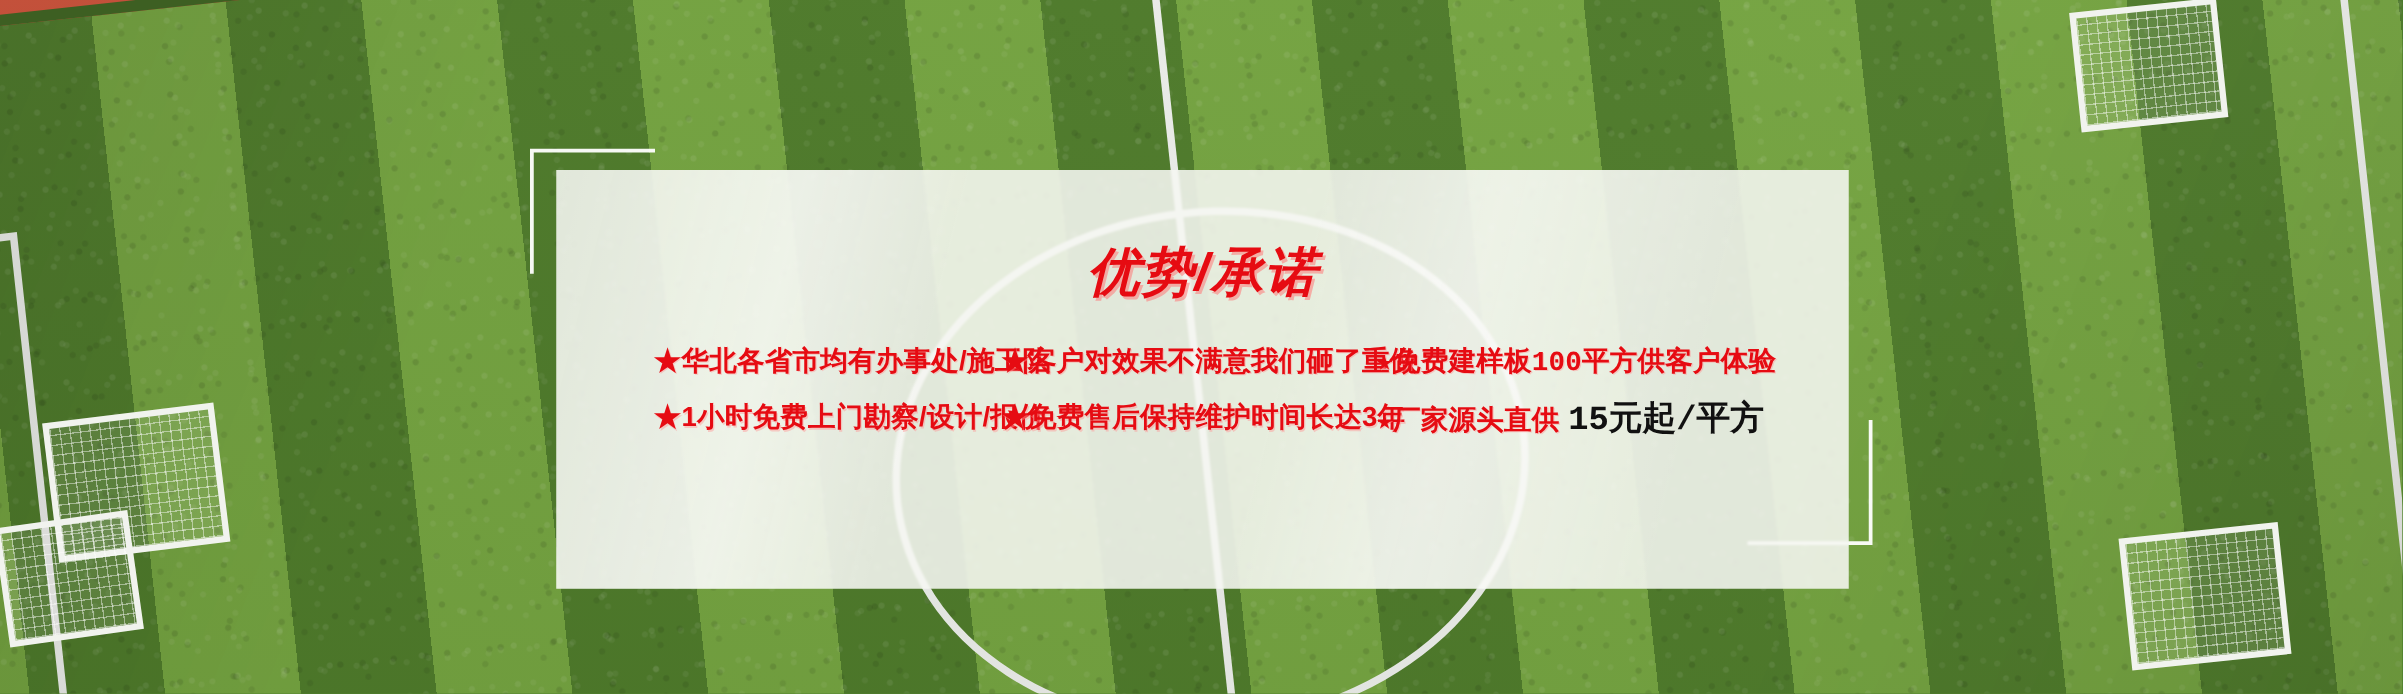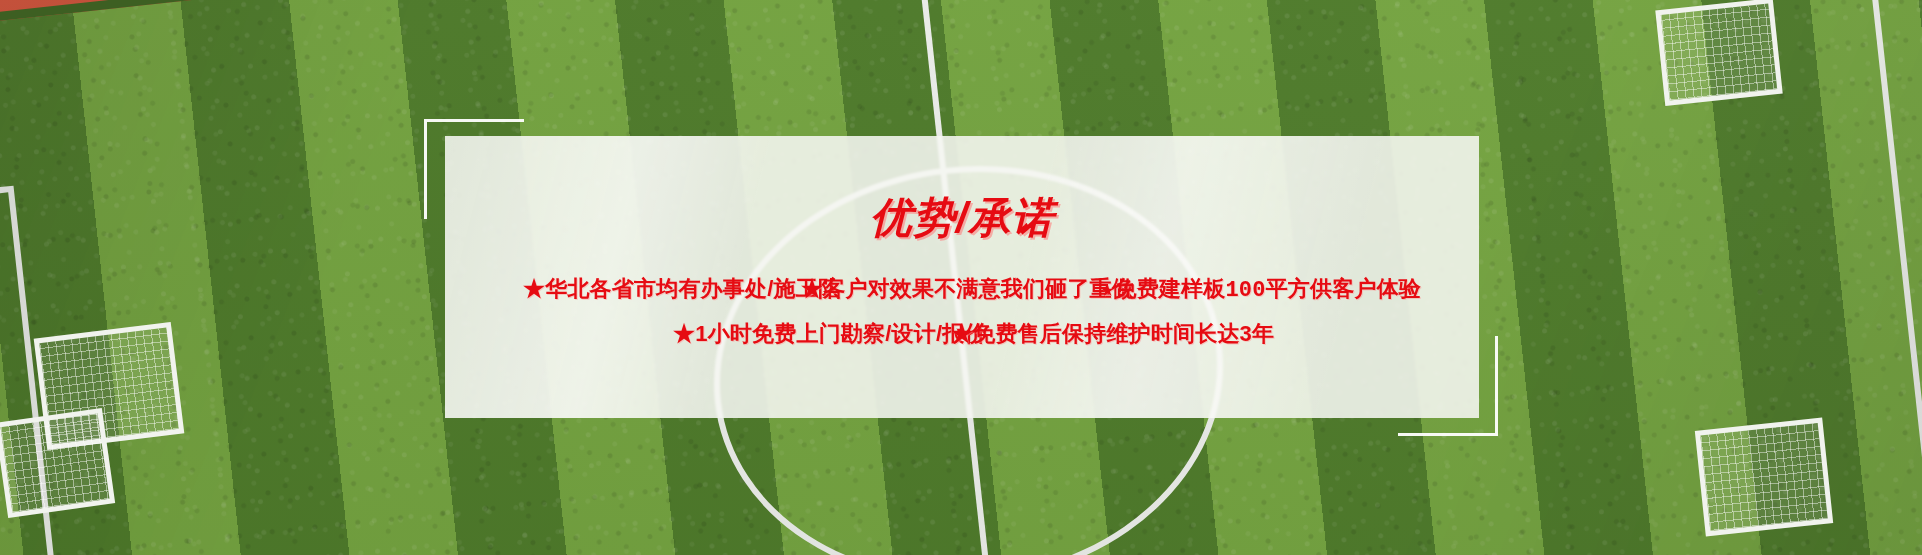--- a/index.html
+++ b/index.html
@@ -100,21 +100,21 @@
   .bracket {
     position:absolute;
     border:3px solid rgba(255,255,255,.95);
   }
   .bracket.tl { border-right:none; border-bottom:none; }
   .bracket.br { border-left:none; border-top:none; }
 
   .panel {
     position:absolute;
     left:445px; top:136px;
-    width:1034px; height:282px;
+    width:1034px; height:335px;
     background:rgba(246,247,243,.88);
     backdrop-filter:blur(1px);
   }
   .panel-sheen {
     position:absolute; inset:0;
     background:
       linear-gradient(104deg, rgba(255,255,255,.0) 0%, rgba(255,255,255,.35) 18%,
                       rgba(255,255,255,.0) 30%, rgba(255,255,255,.0) 55%,
                       rgba(255,255,255,.30) 68%, rgba(255,255,255,.0) 86%);
     pointer-events:none;
@@ -218,18 +218,21 @@
         <div class="cell c1">★华北各省市均有办事处/施工队</div>
         <div class="cell c2">★客户对效果不满意我们砸了重做</div>
         <div class="cell c3">
           <span>★免费建样板100平方供客户体验</span>
         </div>
       </div>
 
       <div class="row">
         <div class="cell c1">★1小时免费上门勘察/设计/报价</div>
         <div class="cell c2">★免费售后保持维护时间长达3年</div>
+        <div class="cell c3">
+          <span>★厂家源头直供</span><span class="price">15元起/平方</span>
+        </div>
       </div>
 
     </div>
   </div>
 
 </div>
 
 </body></html>

